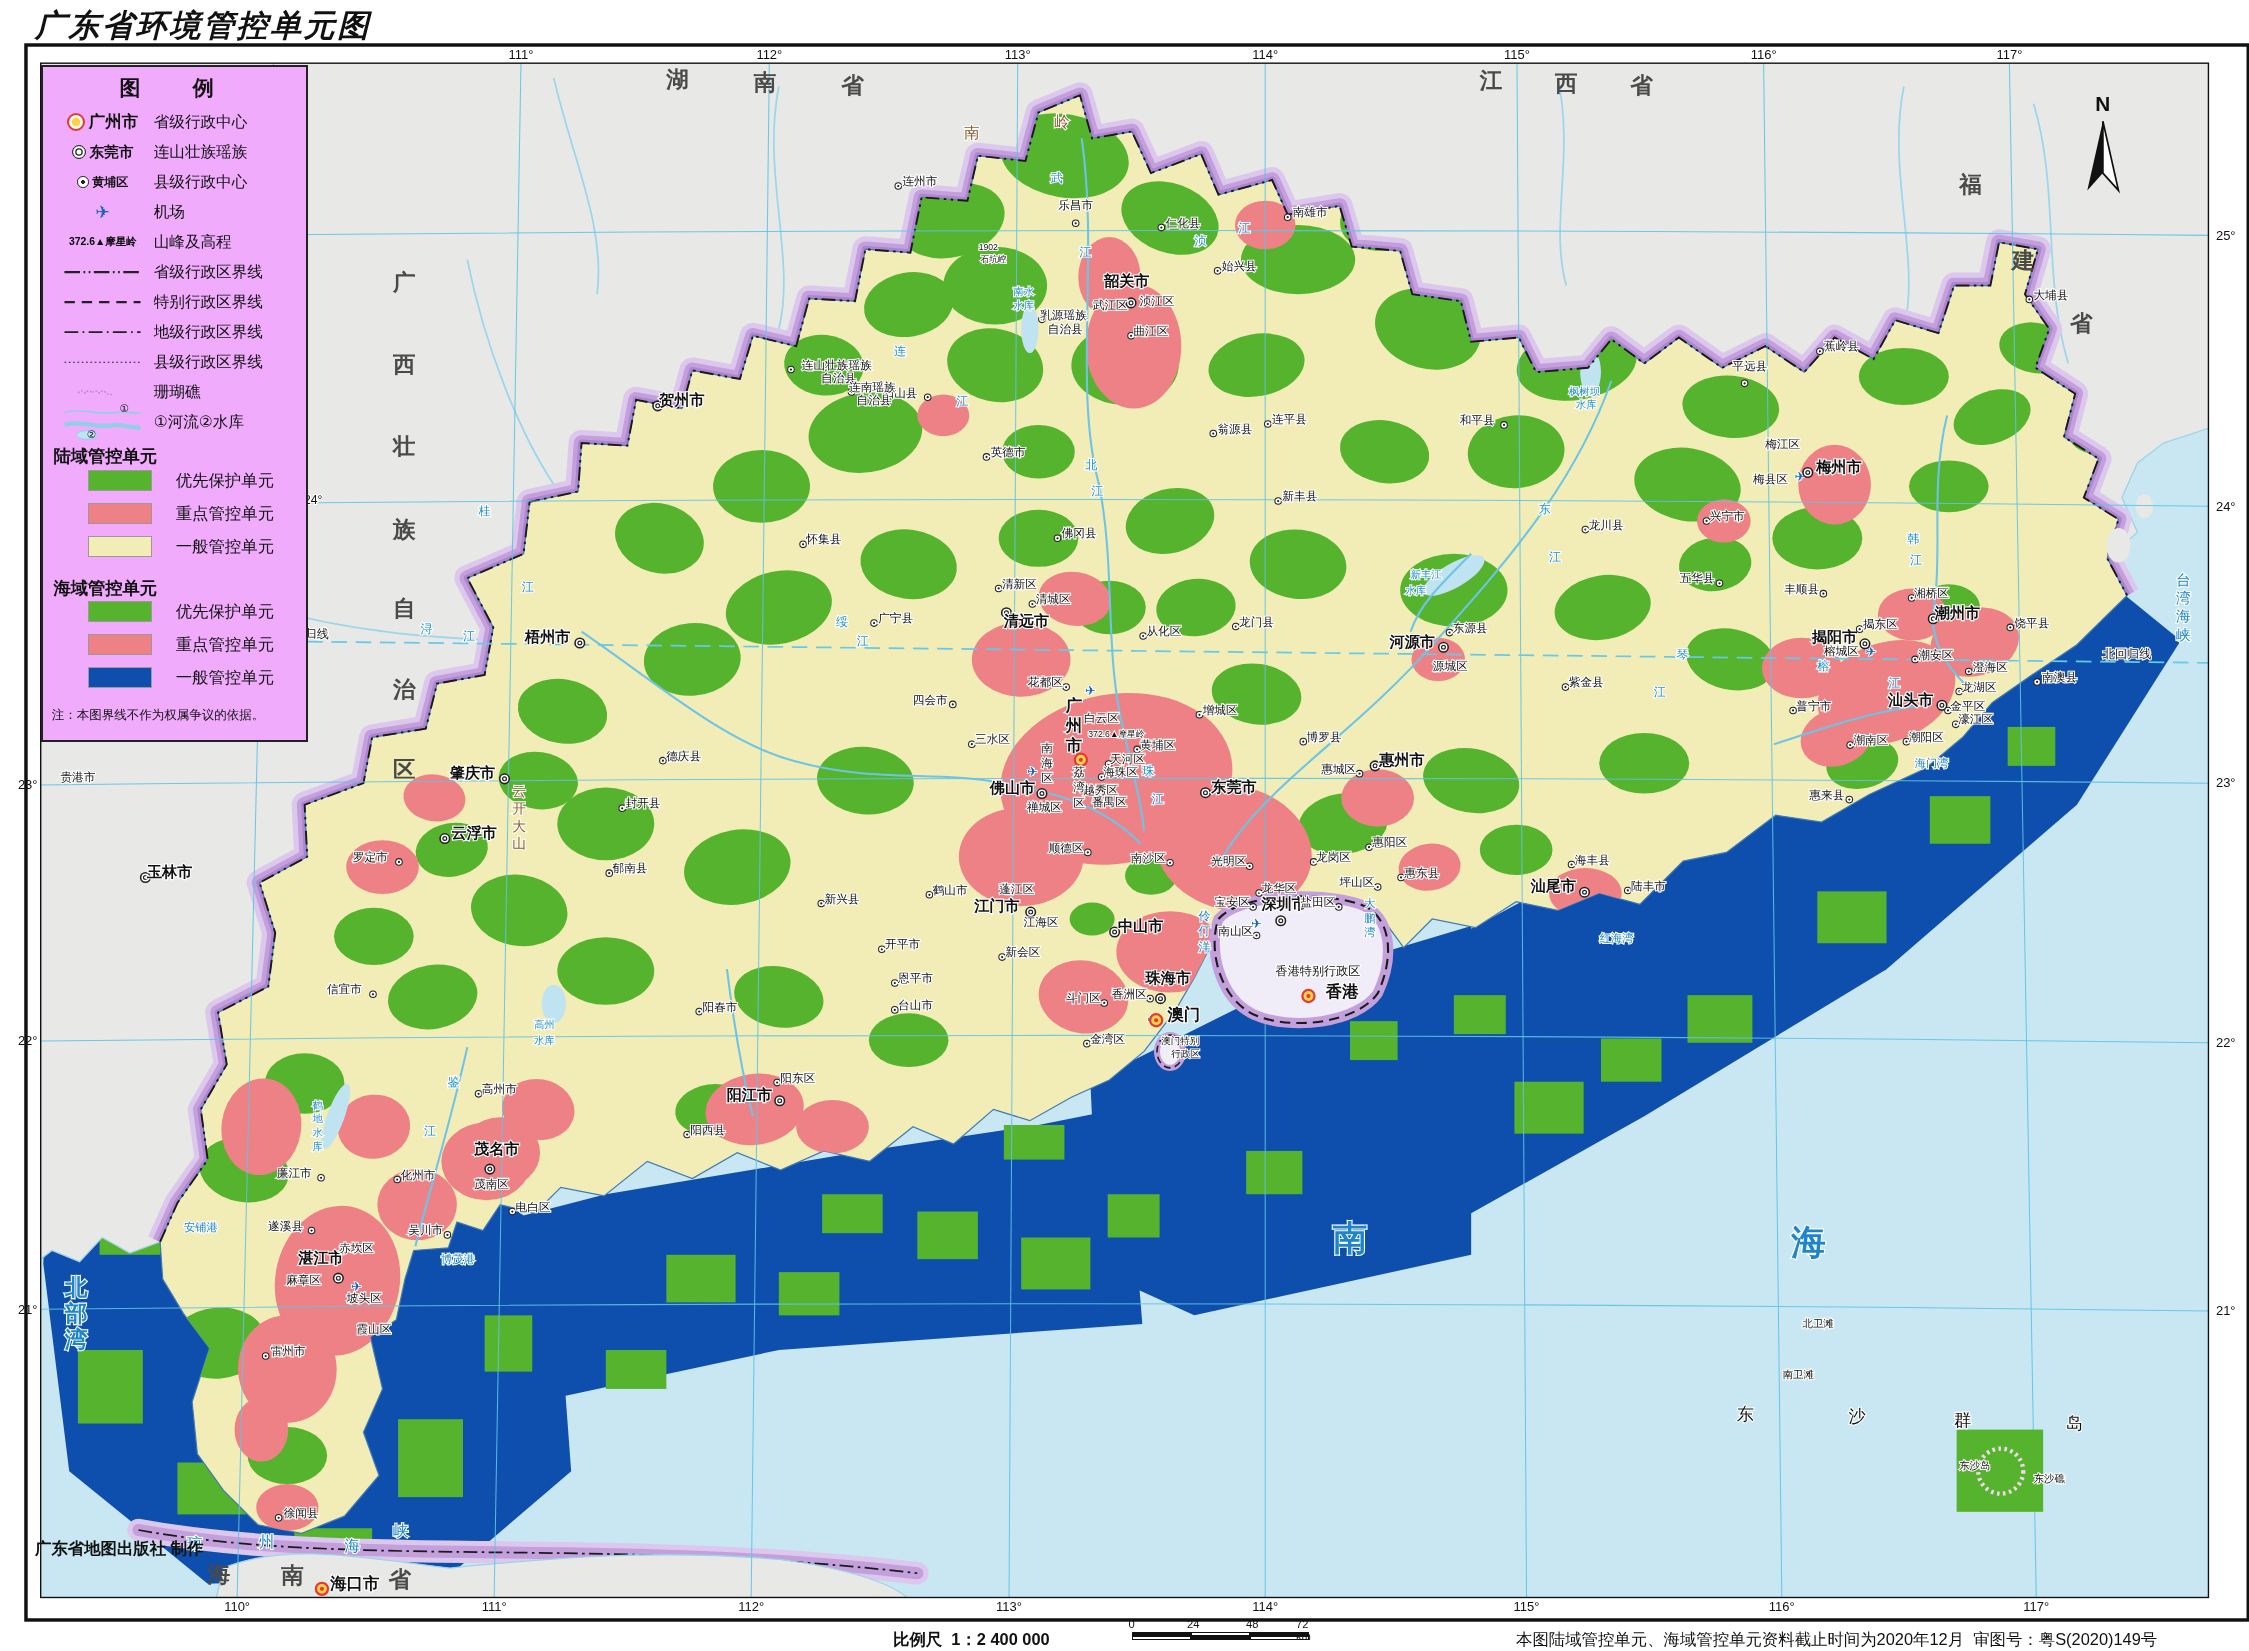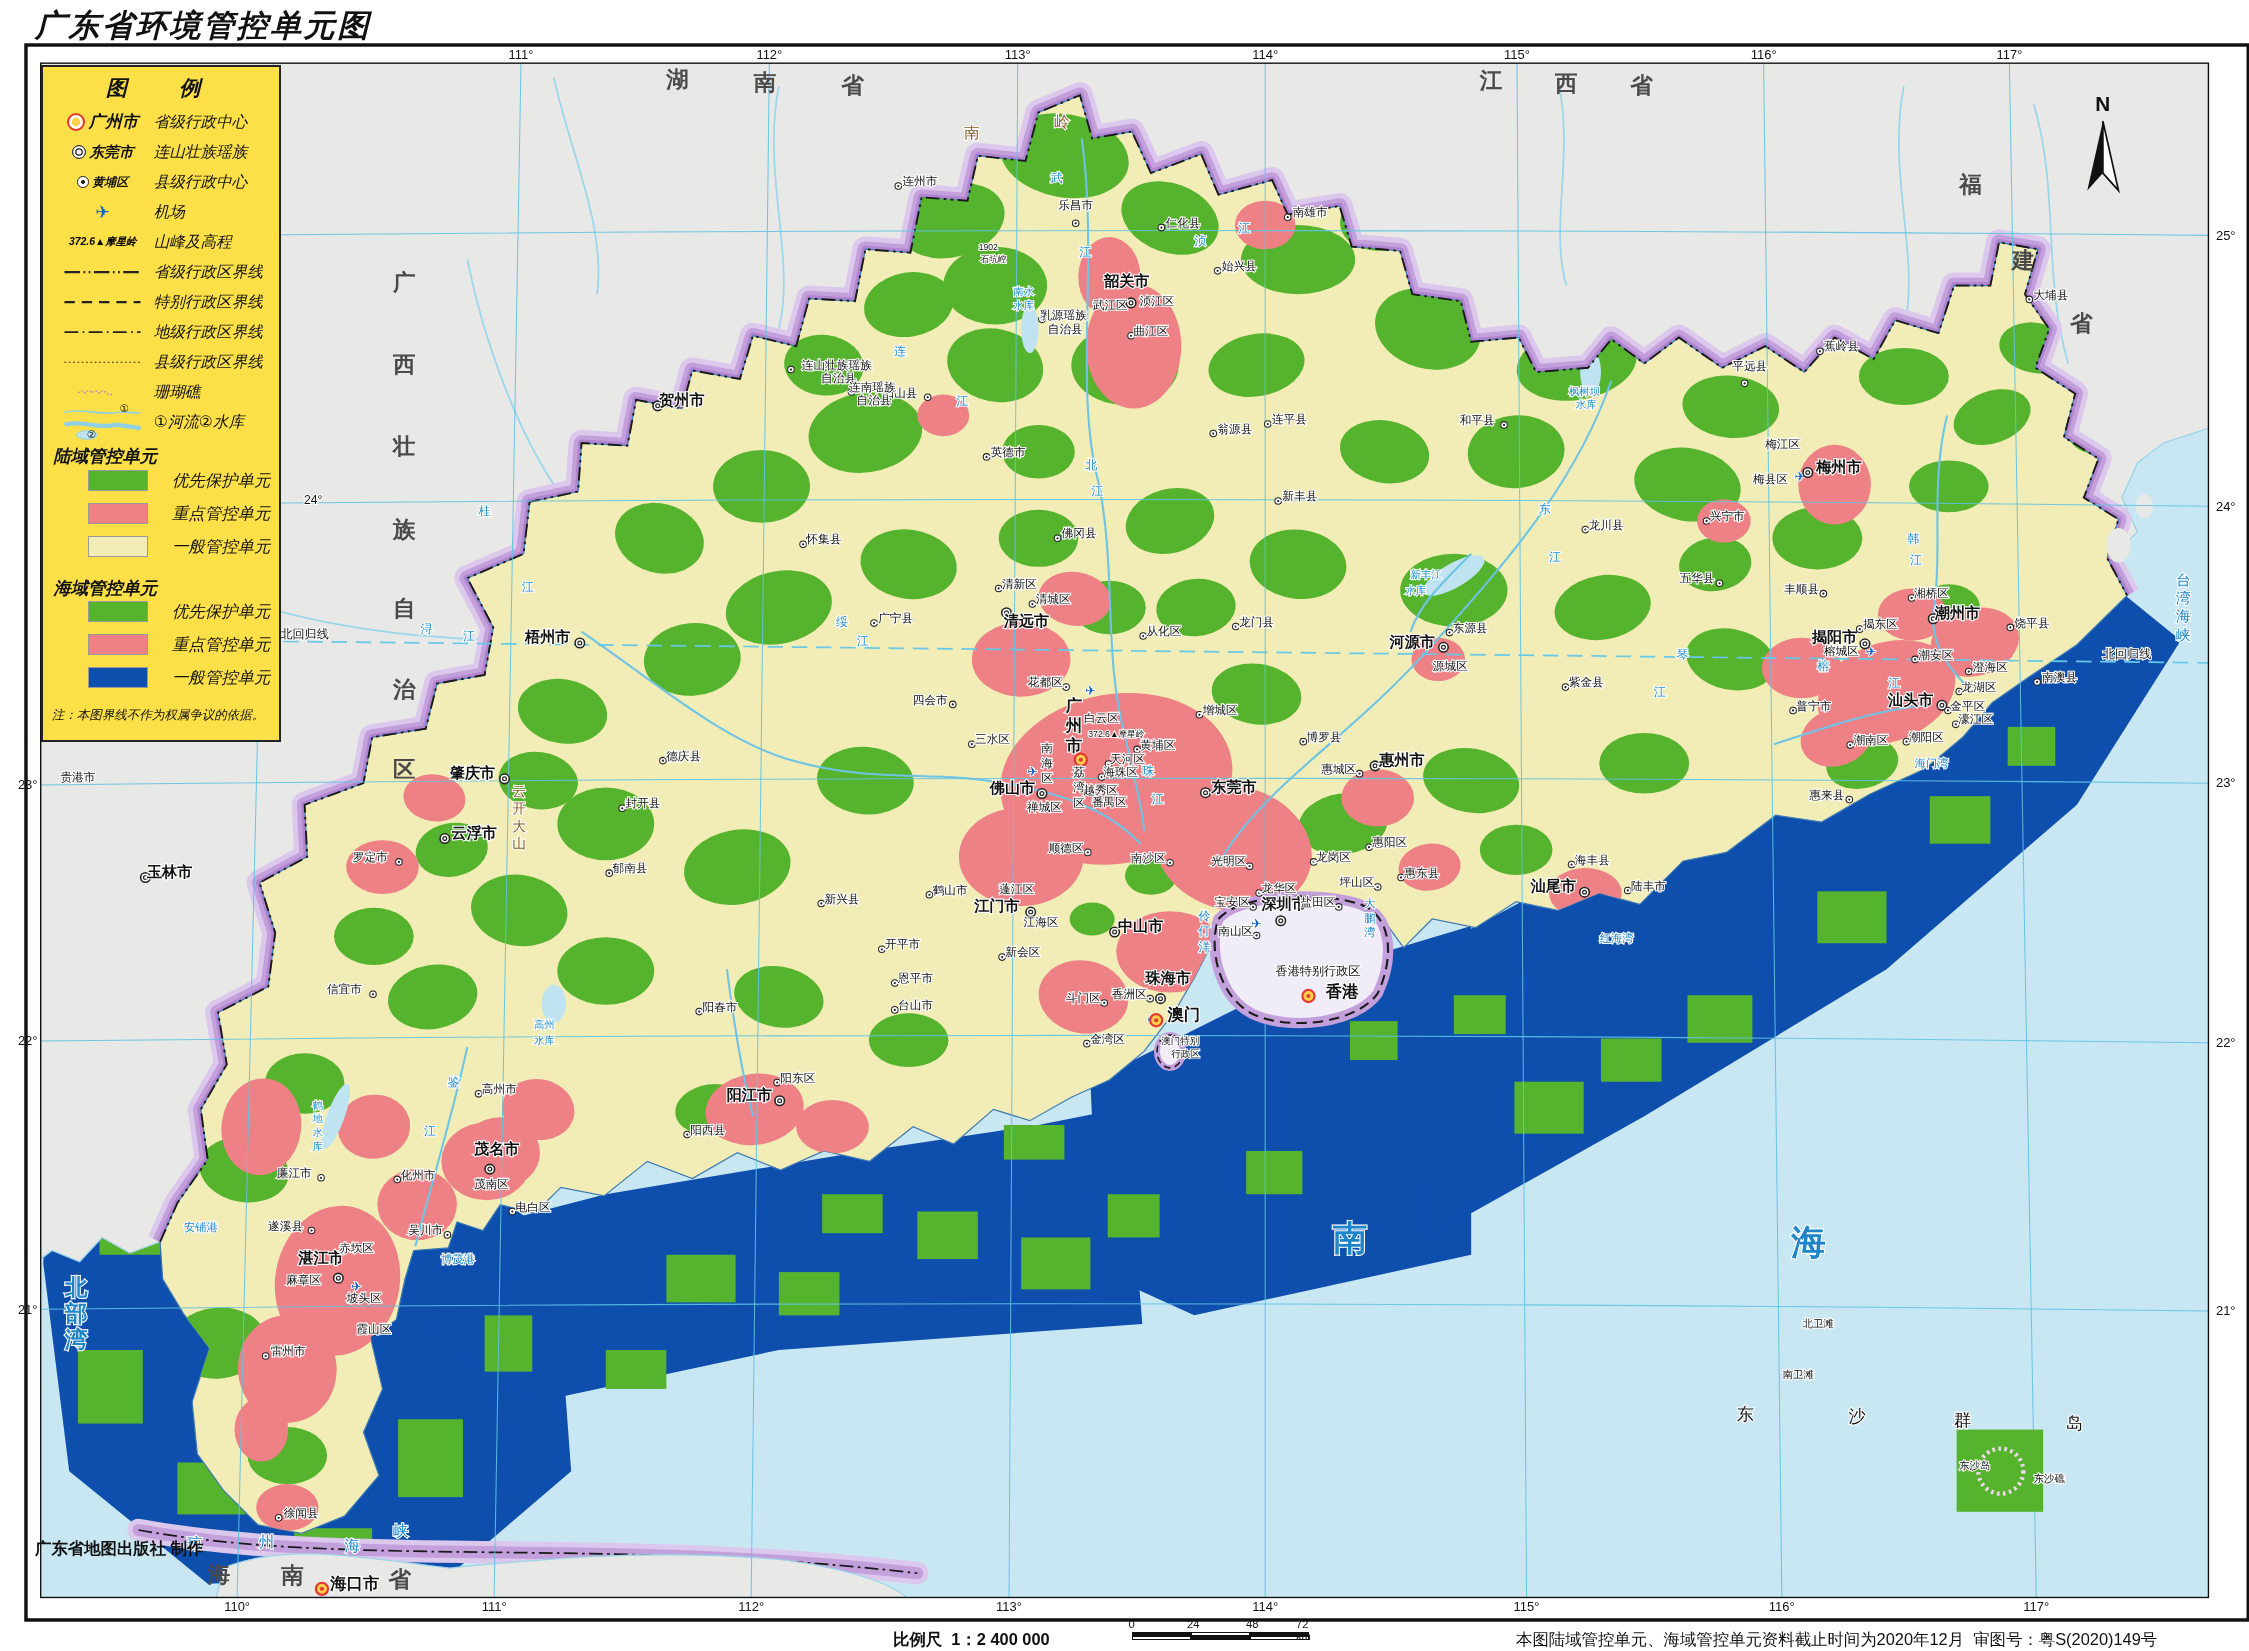--- a/index.html
+++ b/index.html
@@ -2,22 +2,22 @@
 <html style="font-size:14px"><head>
 <meta charset="utf-8">
 <style>
   html,body{margin:0;padding:0;background:#ffffff;}
   #page{position:relative;width:2250px;height:1652px;background:#ffffff;overflow:hidden;
         font-family:"Liberation Sans","DejaVu Sans",sans-serif;}
   #title{position:absolute;left:35px;top:5.2px;font-size:31px;font-weight:800;color:#111;
          letter-spacing:2.6px;font-style:italic;}
   #mapsvg{position:absolute;left:0;top:0;}
   
-  #legend{position:absolute;left:41px;top:65px;width:240px;height:677px;background:#fde047;
-          border:2.2px solid #222;box-sizing:border-box;padding:5.2px 8.7px 3.5px 8.7px;z-index:5;font-style:italic;}
+  #legend{position:absolute;left:41px;top:65px;width:267px;height:677px;background:#f0abfc;
+          border:2.2px solid #222;box-sizing:border-box;padding:5.2px 8.7px 3.5px 8.7px;z-index:5;}
   #legend .lg-title{text-align:center;font-size:21px;font-weight:700;letter-spacing:15.6px;color:#111;margin:1.7px 0 5.2px 0;}
   .lg-row{display:flex;align-items:center;height:30px;}
   .lg-sym{width:102px;display:flex;align-items:center;justify-content:center;flex:0 0 102px;}
   .lg-name{font-weight:700;color:#111;margin-left:3.5px;white-space:nowrap;}
   .lg-lab{font-size:15.6px;color:#111;white-space:nowrap;}
   .lg-sec{font-size:17.3px;font-weight:700;color:#111;margin:7px 0 1.7px 1.7px;}
   .lg-note{font-size:12.5px;color:#111;margin-top:7px;white-space:nowrap;}
   .sw{width:62px;height:19px;border:0.9px solid #999;}
   .lg-swrow{display:flex;align-items:flex-start;height:33px;margin-left:36px;}
   .lg-swrow .lg-lab{margin-left:24px;font-size:16.4px;}

